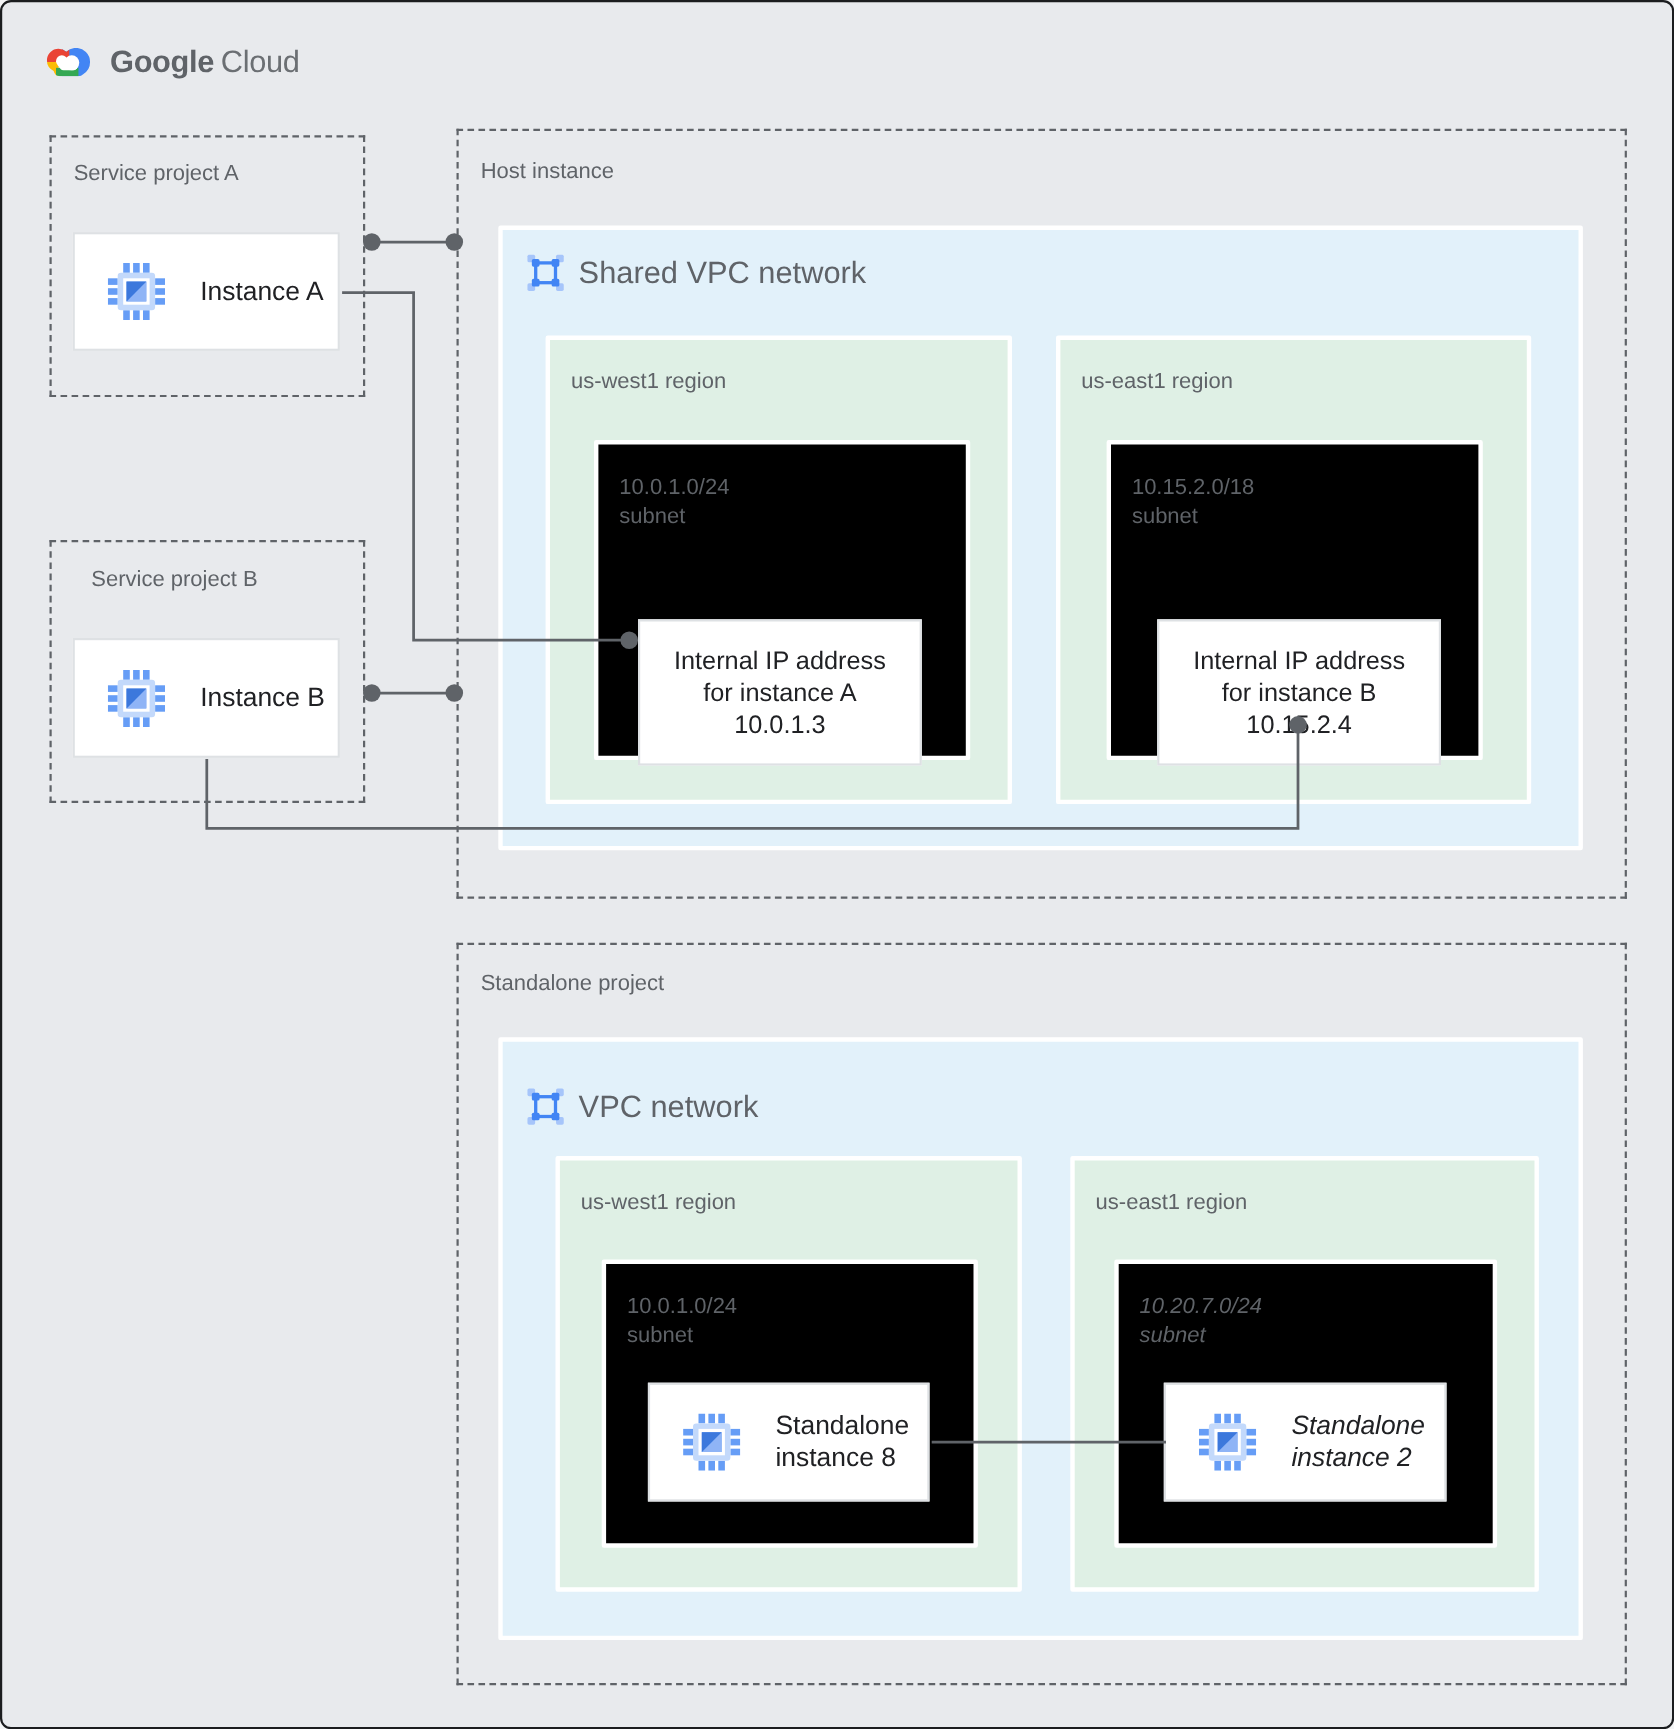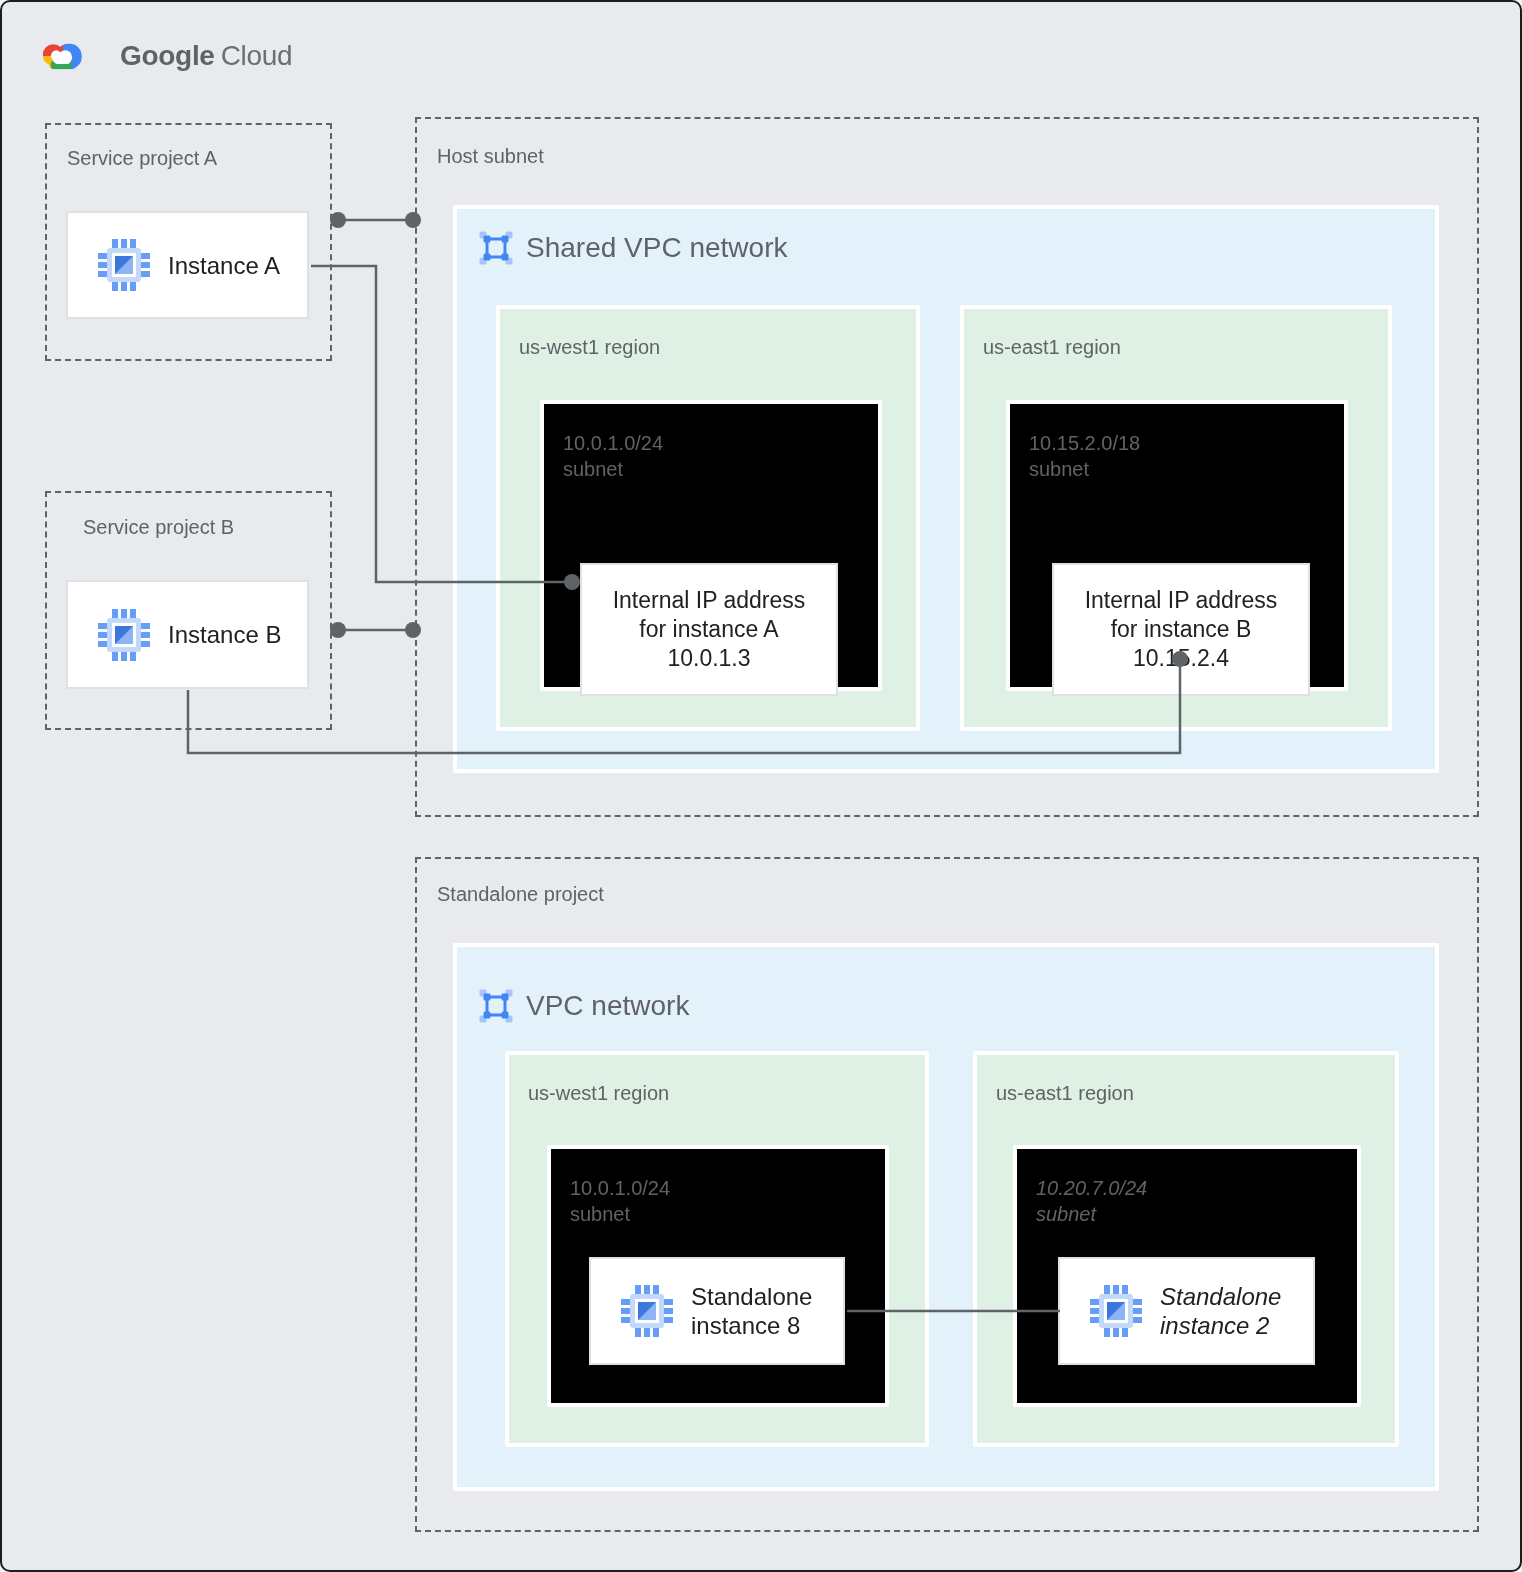--- a/index.html
+++ b/index.html
@@ -8,28 +8,28 @@
     border:2px solid #1b1d1f;border-radius:10px;box-sizing:border-box;overflow:hidden;
     font-family:"Liberation Sans","DejaVu Sans",sans-serif;
   }
   .dashed{position:absolute;border:2px dashed #5F6368;box-sizing:border-box;}
   .glabel{position:absolute;font-size:20px;color:#5F6368;white-space:nowrap;}
   .bluebox{position:absolute;background:#E2F1FA;border:4px solid #FFFFFF;box-sizing:border-box;border-radius:2px;}
   .greenbox{position:absolute;background:#DFF0E5;border:4px solid #FFFFFF;box-sizing:border-box;border-radius:2px;}
   .purplebox{position:absolute;background:#000000;border:4px solid #FFFFFF;box-sizing:border-box;border-radius:2px;padding-left:35px;}
   .card{position:absolute;background:#FFFFFF;border:2px solid #DEE1E4;box-sizing:border-box;
         display:flex;align-items:center;}
-  .inst-card{padding-left:30px;gap:18px;}
+  .inst-card{padding-left:30px;gap:32px;}
   .inst-label{font-size:24px;color:#202124;line-height:29px;}
   .ip-card{flex-direction:column;justify-content:center;text-align:center;margin-top:48px;}
   .ip-line{font-size:23px;color:#202124;line-height:29px;display:block;}
   .nethead{position:absolute;display:flex;align-items:center;gap:13px;}
   .nethead .glabel-inline{font-size:28px;color:#5F6368;white-space:nowrap;}
   .logo{position:absolute;left:36px;top:34px;display:flex;align-items:center;gap:12px;}
-  .logo-text{font-size:28px;color:#5F6368;letter-spacing:-0.3px;margin-left:20px;}
+  .logo-text{font-size:28px;color:#5F6368;letter-spacing:-0.3px;}
   .logo-text .g{font-weight:600;}
   .logo-text .c{font-weight:400;margin-left:6px;color:#6b6f73;}
   .conn{position:absolute;left:0;top:0;pointer-events:none;z-index:60;}
 </style>
 </head>
 <body>
 
 <div class="canvas">
 
   <div class="logo">
@@ -102,21 +102,21 @@
         <rect x="14" y="14" width="24" height="24" fill="#FFFFFF"></rect>
         <rect x="17" y="17" width="18" height="18" fill="#669DF6"></rect>
         <path d="M35,17 V35 H17 Z" fill="#8FB4F6"></path>
         <path d="M17,17 H35 L17,35 Z" fill="#3C78DC"></path>
       </svg>
       <span class="inst-label">Instance B</span>
     </div>
   </div>
 
   <div class="dashed" style="left:413px;top:115px;width:1064px;height:700px;">
-    <div class="glabel" style="left:20px;top:26px;">Host subnet</div>
+    <div class="glabel" style="left:20px;top:26px;">Host instance</div>
 
     <div class="bluebox" style="left:36px;top:86px;width:986px;height:568px;">
       <div class="nethead" style="left:22px;top:22px;">
         <svg width="34" height="34" viewBox="0 0 34 34">
           <rect x="8" y="8" width="18" height="18" fill="none" stroke="#4285F4" stroke-width="3"></rect>
           <rect x="0.5" y="0.5" width="7" height="7" rx="1.5" fill="#A6C5FA"></rect>
             <rect x="4.5" y="4.5" width="7" height="7" rx="1.5" fill="#4285F4"></rect>
           <rect x="26.5" y="0.5" width="7" height="7" rx="1.5" fill="#A6C5FA"></rect>
             <rect x="22.5" y="4.5" width="7" height="7" rx="1.5" fill="#4285F4"></rect>
           <rect x="0.5" y="26.5" width="7" height="7" rx="1.5" fill="#A6C5FA"></rect>

